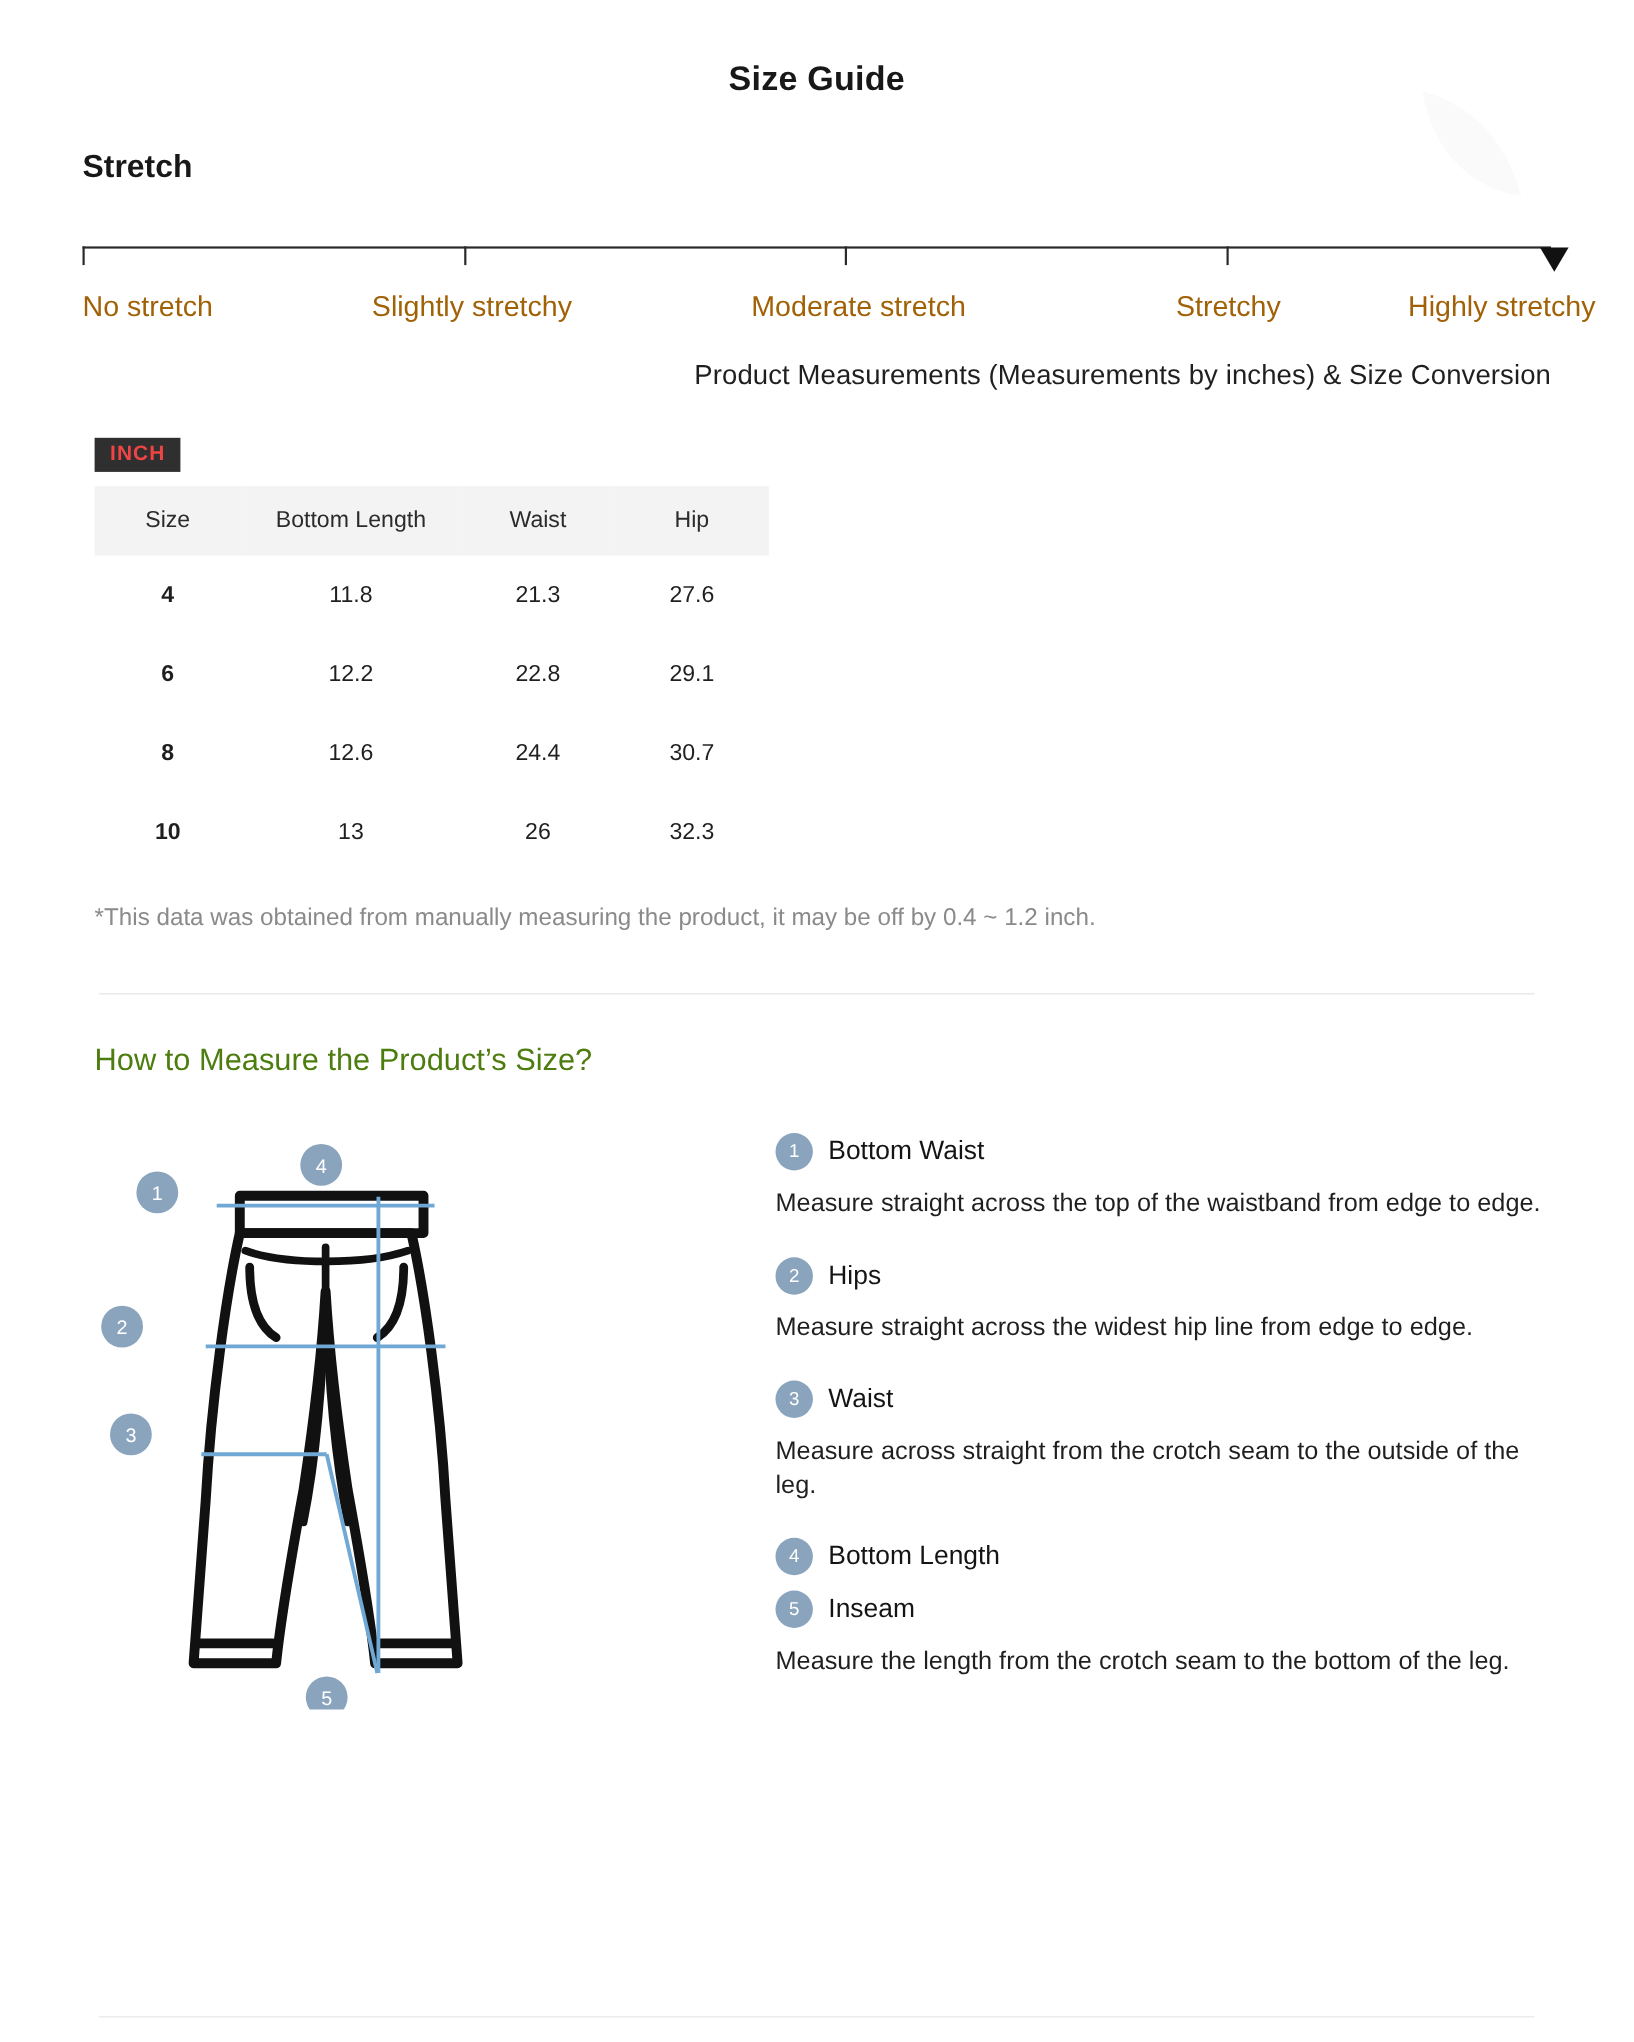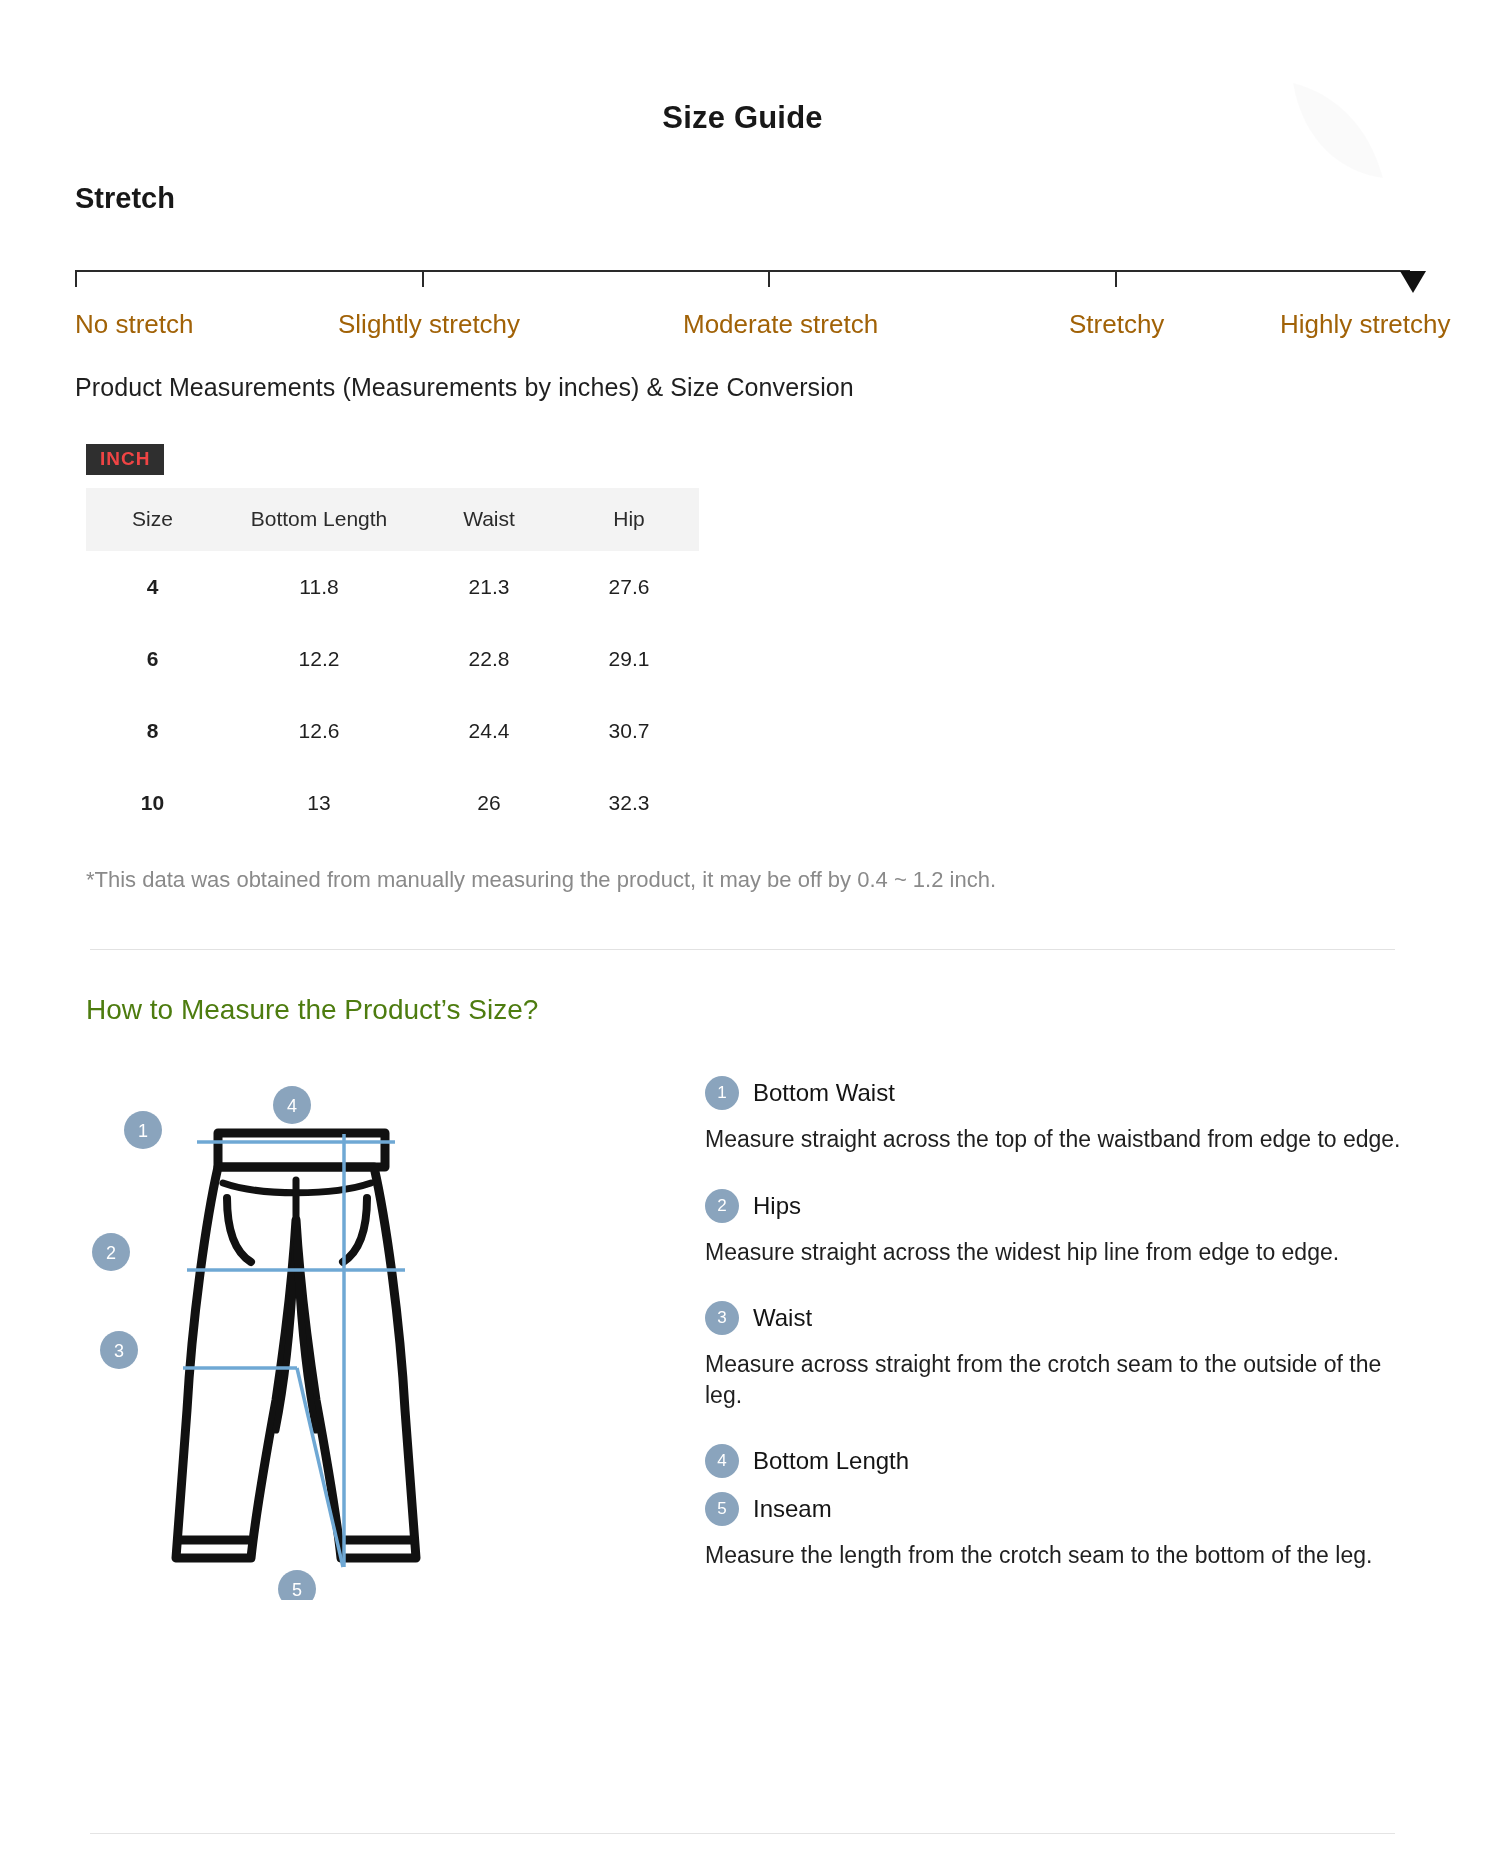--- a/index.html
+++ b/index.html
@@ -31,21 +31,21 @@
     opacity: 0.025;
     pointer-events: none;
   }
 
   
   .doc-title {
     text-align: center;
     font-size: 31px;
     font-weight: bold;
     letter-spacing: 0.2px;
-    padding-top: 100px;
+    padding-top: 54px;
     color: #181818;
   }
 
   
   .stretch-heading {
     font-size: 29px;
     font-weight: bold;
     margin-top: 46px;
     color: #181818;
   }
@@ -88,21 +88,21 @@
   .stretch-labels span {
     position: absolute;
     font-size: 26px;
     color: #a16207;
     white-space: nowrap;
     top: 16px;
   }
 
   
   .meas-heading {
-    text-align: left;
+    text-align: right;
     font-size: 25px;
     margin-top: 46px;
     color: #1f1f1f;
     letter-spacing: 0.1px;
   }
 
   
   .inch-badge {
     display: inline-block;
     background: #2f2f2f;

